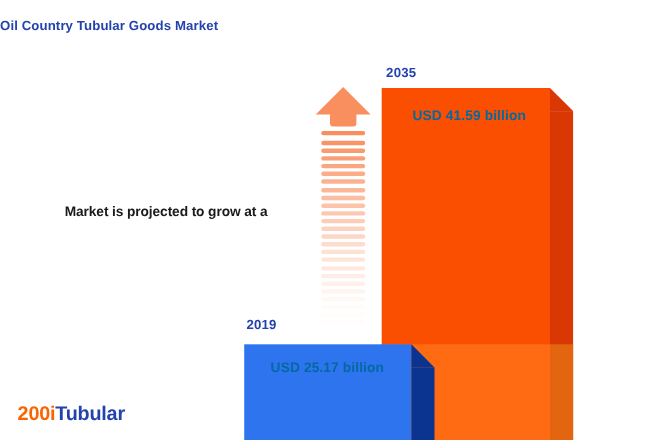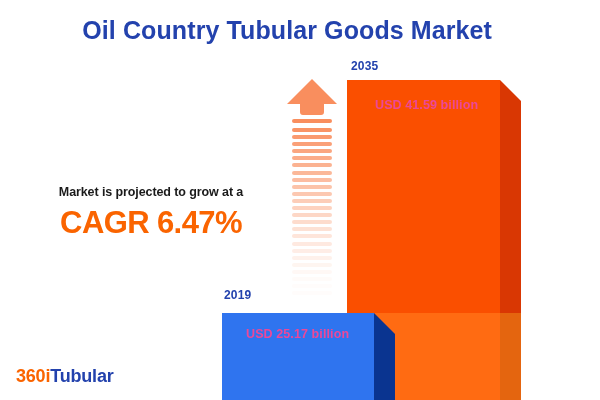--- a/index.html
+++ b/index.html
@@ -21,22 +21,22 @@
     background: #ffffff;
     overflow: hidden;
   }
 
   
   #chart-title {
     position: absolute;
     left: 0;
     top: 16px;
     width: 492px;
-    text-align: right;
-    font-size: 25px;
+    text-align: left;
+    font-size: 12px;
     font-weight: bold;
     color: #2342ad;
     letter-spacing: 0.1px;
   }
 
   
   #narrative {
     position: absolute;
     left: 20px;
     top: 165px;
@@ -177,21 +177,21 @@
     letter-spacing: 0.2px;
   }
   #year-2032 { left: 351px; top: 59px; }
   #year-2024 { left: 224px; top: 288px; }
 
   
   .value-label {
     position: absolute;
     font-size: 12.5px;
     font-weight: bold;
-    color: #ec4899;
+    color: #0369a1;
     letter-spacing: 0.1px;
   }
   #value-2032 { left: 375px; top: 98px; }
   #value-2024 { left: 246px; top: 327px; }
 
   
   #logo {
     position: absolute;
     left: 16px;
     top: 366px;
@@ -260,18 +260,17 @@
         <div class="arrow-rung" style="background: rgba(249, 142, 94, 0.024);"></div>
         <div class="arrow-rung" style="background: rgba(249, 142, 94, 0.024);"></div>
       </div>
   </div>
 
   <div id="narrative">
     <div id="narrative-text">
       <br>
       <span>Market is projected to grow at a</span>
     </div>
-    <div id="cagr-value">CAGR 6.47%</div>
   </div>
 
-  <div id="logo"><span class="logo-360">360</span><span class="logo-i">i</span><span class="logo-research">Tubular</span></div>
+  <div id="logo"><span class="logo-360">200</span><span class="logo-i">i</span><span class="logo-research">Tubular</span></div>
 
 </div>
 
 </body></html>

